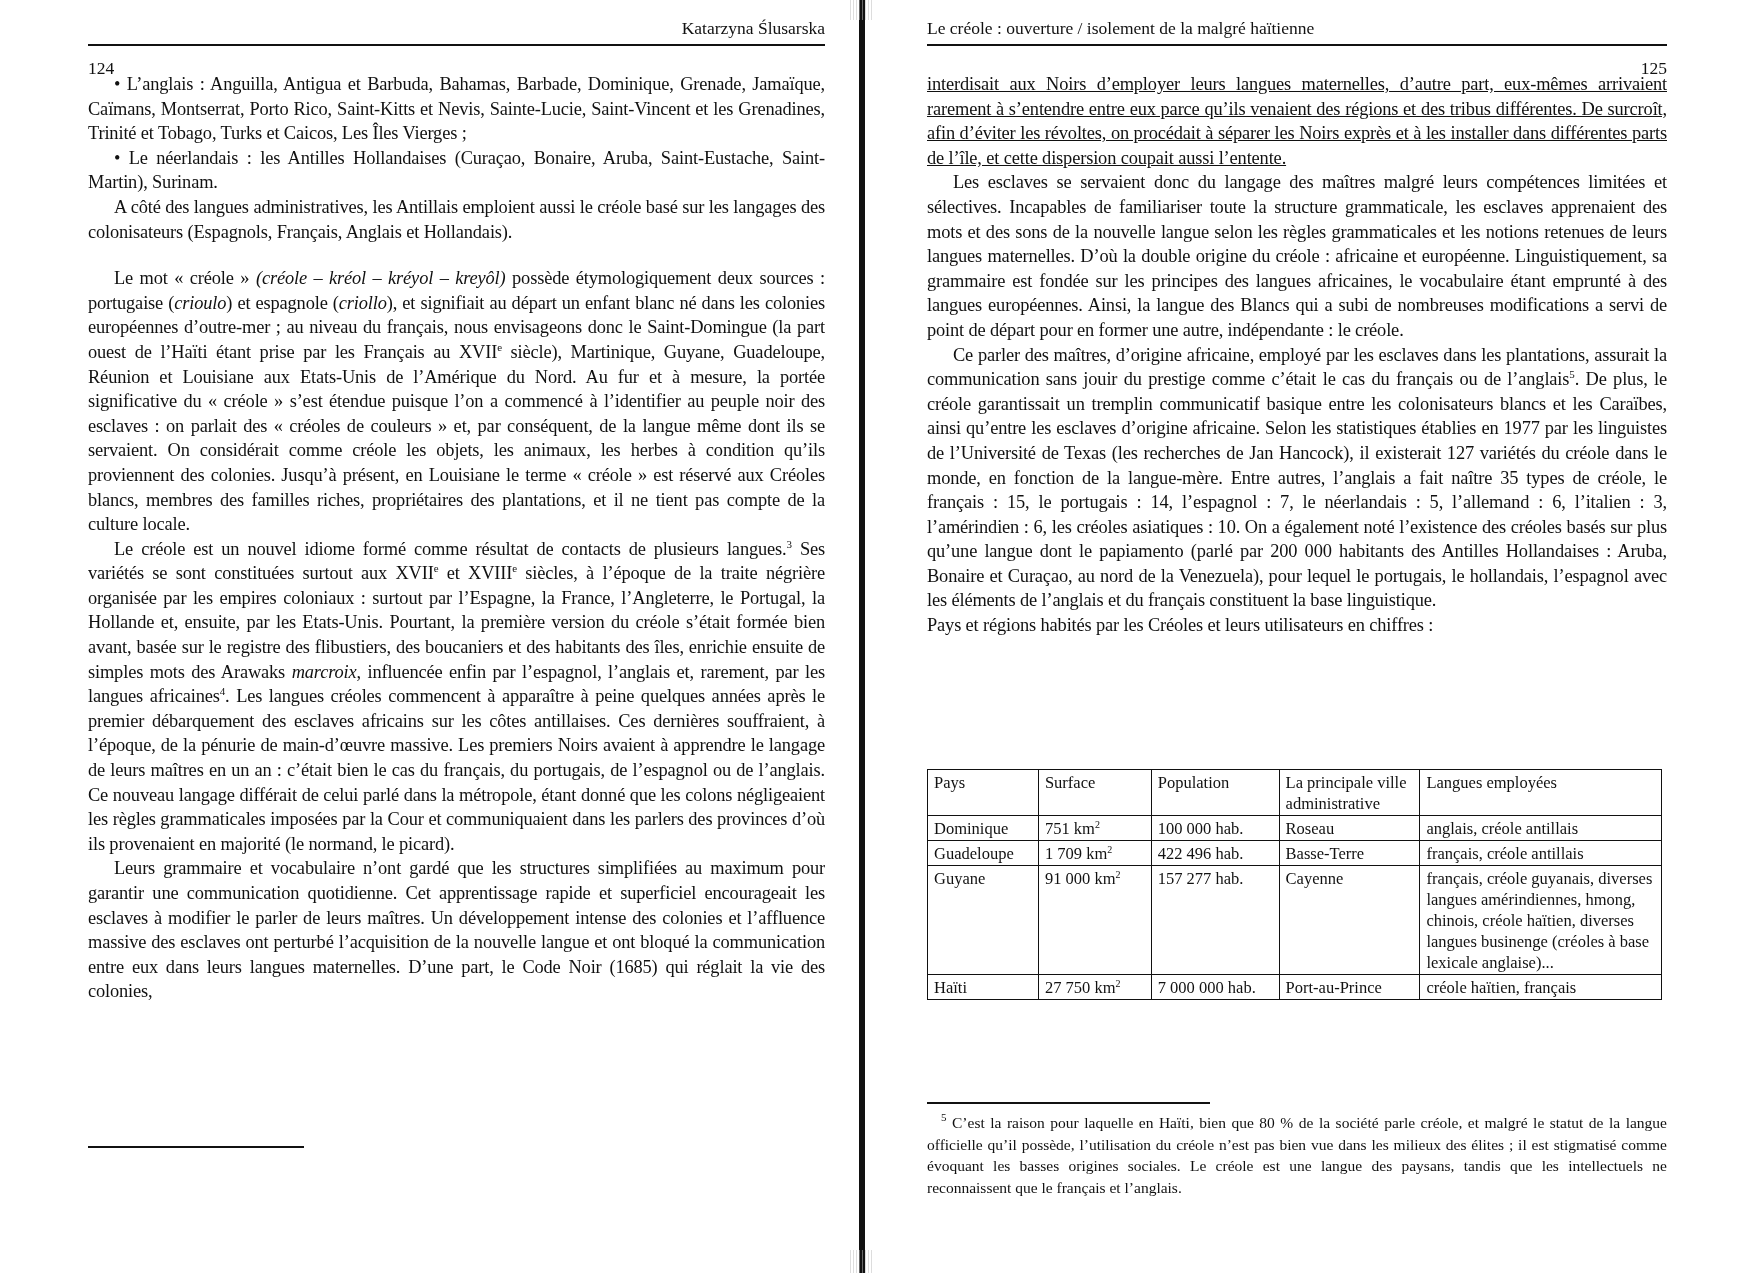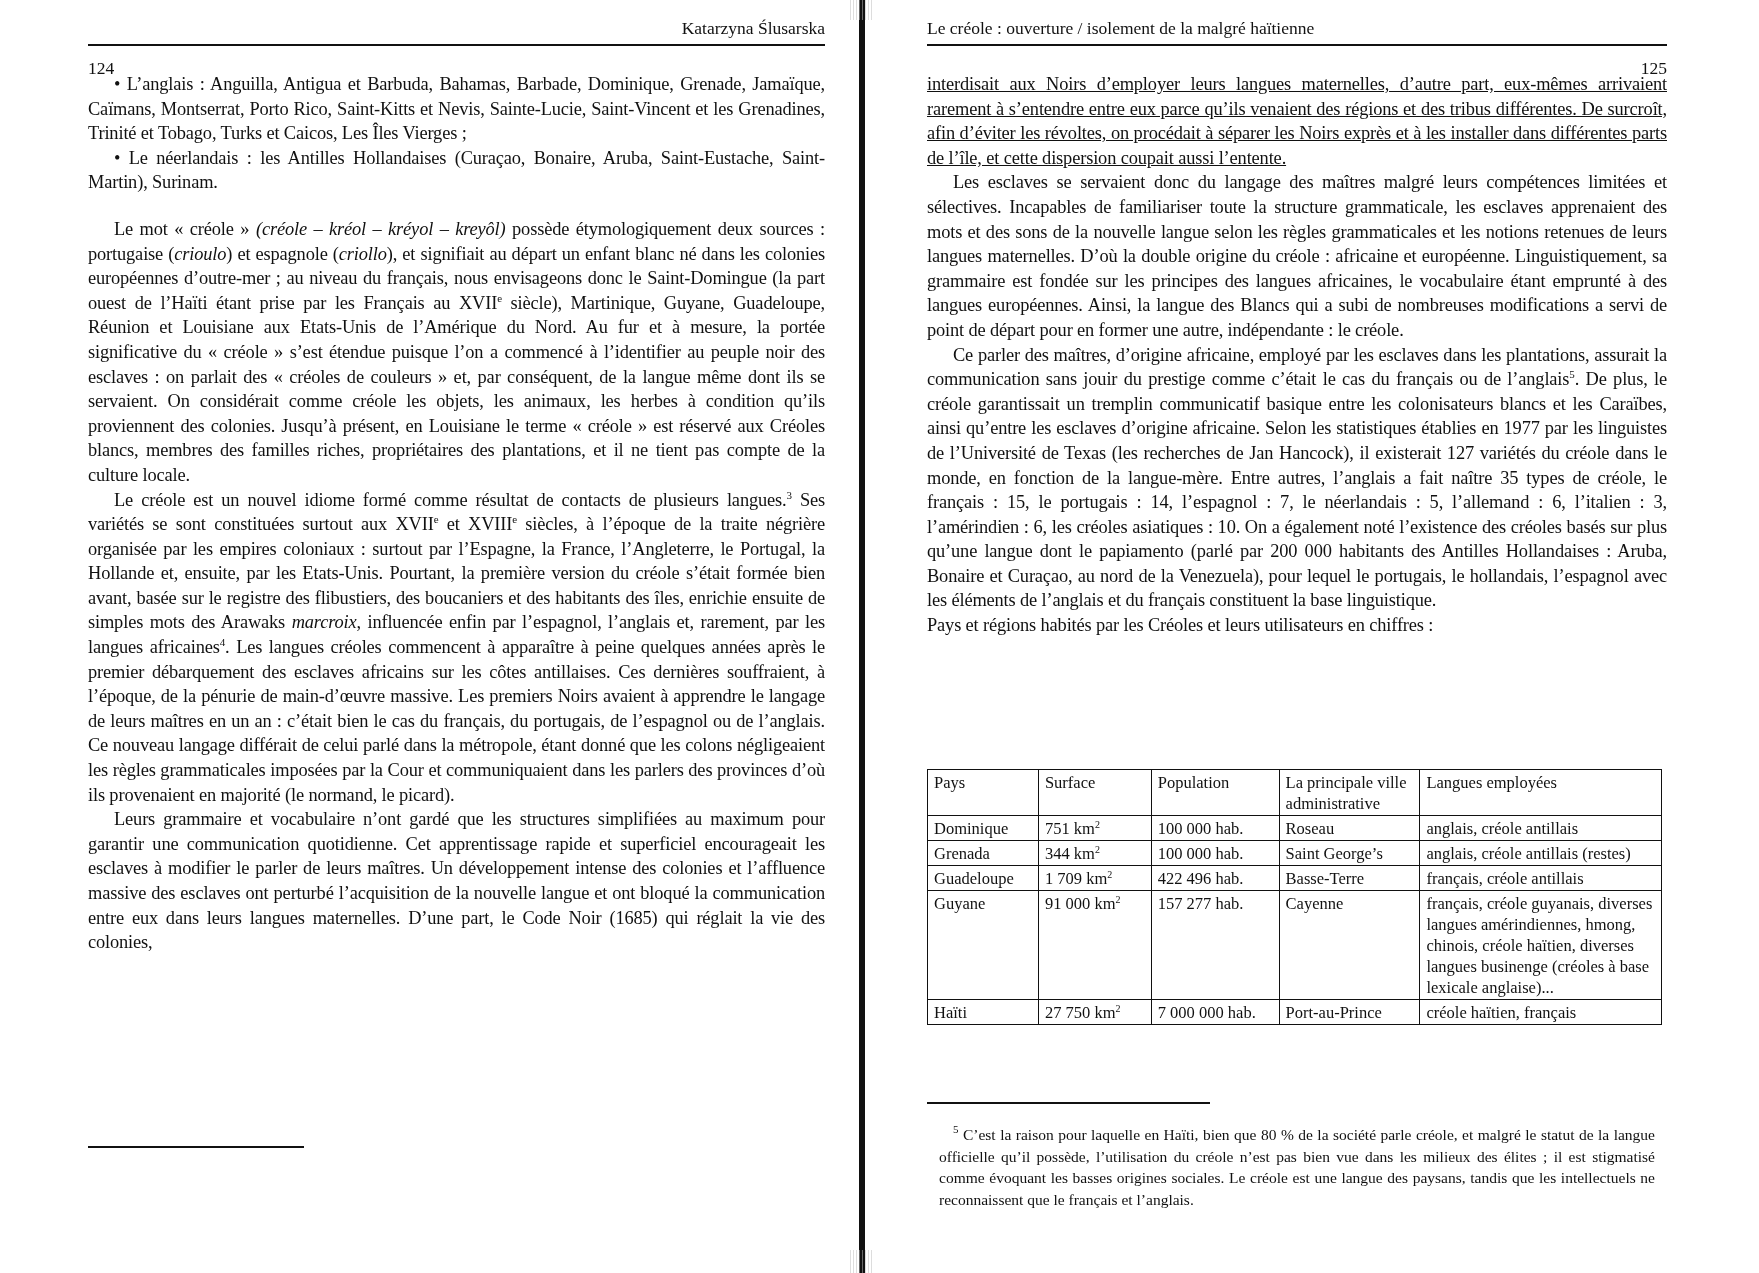--- a/index.html
+++ b/index.html
@@ -22,21 +22,21 @@
   .right .running-head .rt { left:0; }
   .body { position:absolute; top:72px; left:0; right:0; font-size:18.4px; line-height:24.6px;
           text-align:justify; letter-spacing:-0.15px; }
   .body p { margin:0; text-indent:26px; }
   .body p.gap { margin-top:22px; }
   .body p.noindent { text-indent:0;text-decoration:underline; }
   sup { font-size:11px; line-height:0; vertical-align:7px; }
   em { font-style:italic; }
   .fn-rule { position:absolute; width:240px; height:2px; background:#111; }
   .footnotes { position:absolute; left:0; right:0; font-size:15.5px; line-height:21.5px; text-align:justify; }
-  .footnotes p { margin:12px; text-indent:14px; }
+  .footnotes p { margin:0; text-indent:14px; }
   .caption { margin:36px 0 0 24px; text-indent:0 !important; }
   table.data { position:absolute; border-collapse:collapse; font-size:16.5px; line-height:21px; }
   table.data td { border:1.6px solid #111; vertical-align:top; padding:2px 6px 1px 6px; text-align:left; }
   table.data td.sup-cell sup { vertical-align:6px; font-size:10px; }
 </style>
 </head>
 <body>
 
 <div class="gutter"></div>
 <div class="gutter-noise"></div>
@@ -44,20 +44,21 @@
 
 <div class="page left" style="height:1273px;">
   <div class="running-head">
     <span class="pn">124</span>
     <span class="rt">Katarzyna Ślusarska</span>
   </div>
 
   <div class="body">
     <p>• L’anglais : Anguilla, Antigua et Barbuda, Bahamas, Barbade, Dominique, Grenade, Jamaïque, Caïmans, Montserrat, Porto Rico, Saint-Kitts et Nevis, Sainte-Lucie, Saint-Vincent et les Grenadines, Trinité et Tobago, Turks et Caicos, Les Îles Vierges ;</p>
     <p>• Le néerlandais : les Antilles Hollandaises (Curaçao, Bonaire, Aruba, Saint-Eustache, Saint-Martin), Surinam.</p>
+    <p>A côté des langues administratives, les Antillais emploient aussi le créole basé sur les langages des colonisateurs (Espagnols, Français, Anglais et Hollandais).</p>
     <p class="gap"><span>Le mot « créole » </span><em>(créole – kréol – kréyol – kreyôl)</em><span> possède étymologiquement deux sources : portugaise (</span><em>crioulo</em><span>) et espagnole (</span><em>criollo</em><span>), et signifiait au départ un enfant blanc né dans les colonies européennes d’outre-mer ; au niveau du français, nous envisageons donc le Saint-Domingue (la part ouest de l’Haïti étant prise par les Français au XVII</span><sup>e</sup><span> siècle), Martinique, Guyane, Guadeloupe, Réunion et Louisiane aux Etats-Unis de l’Amérique du Nord. Au fur et à mesure, la portée significative du « créole » s’est étendue puisque l’on a commencé à l’identifier au peuple noir des esclaves : on parlait des « créoles de couleurs » et, par conséquent, de la langue même dont ils se servaient. On considérait comme créole les objets, les animaux, les herbes à condition qu’ils proviennent des colonies. Jusqu’à présent, en Louisiane le terme « créole » est réservé aux Créoles blancs, membres des familles riches, propriétaires des plantations, et il ne tient pas compte de la culture locale.</span></p>
     <p><span>Le créole est un nouvel idiome formé comme résultat de contacts de plusieurs langues.</span><sup>3</sup><span> Ses variétés se sont constituées surtout aux XVII</span><sup>e</sup><span> et XVIII</span><sup>e</sup><span> siècles, à l’époque de la traite négrière organisée par les empires coloniaux : surtout par l’Espagne, la France, l’Angleterre, le Portugal, la Hollande et, ensuite, par les Etats-Unis. Pourtant, la première version du créole s’était formée bien avant, basée sur le registre des flibustiers, des boucaniers et des habitants des îles, enrichie ensuite de simples mots des Arawaks </span><em>marcroix</em><span>, influencée enfin par l’espagnol, l’anglais et, rarement, par les langues africaines</span><sup>4</sup><span>. Les langues créoles commencent à apparaître à peine quelques années après le premier débarquement des esclaves africains sur les côtes antillaises. Ces dernières souffraient, à l’époque, de la pénurie de main-d’œuvre massive. Les premiers Noirs avaient à apprendre le langage de leurs maîtres en un an : c’était bien le cas du français, du portugais, de l’espagnol ou de l’anglais. Ce nouveau langage différait de celui parlé dans la métropole, étant donné que les colons négligeaient les règles grammaticales imposées par la Cour et communiquaient dans les parlers des provinces d’où ils provenaient en majorité (le normand, le picard).</span></p>
     <p>Leurs grammaire et vocabulaire n’ont gardé que les structures simplifiées au maximum pour garantir une communication quotidienne. Cet apprentissage rapide et superficiel encourageait les esclaves à modifier le parler de leurs maîtres. Un développement intense des colonies et l’affluence massive des esclaves ont perturbé l’acquisition de la nouvelle langue et ont bloqué la communication entre eux dans leurs langues maternelles. D’une part, le Code Noir (1685) qui réglait la vie des colonies,</p>
   </div>
 
   <div class="fn-rule" style="top:1146px; left:0; width:216px;"></div>
 </div>
 
 <div class="page right" style="height:1273px;">
   <div class="running-head">
@@ -89,27 +90,20 @@
       <td>Langues employées</td>
     </tr>
     <tr>
       <td>Dominique</td>
       <td class="sup-cell"><span>751 km</span><sup>2</sup></td>
       <td>100 000 hab.</td>
       <td>Roseau</td>
       <td>anglais, créole antillais</td>
     </tr>
     <tr>
-      <td>Grenada</td>
-      <td class="sup-cell"><span>344 km</span><sup>2</sup></td>
-      <td>100 000 hab.</td>
-      <td>Saint George’s</td>
-      <td>anglais, créole antillais (restes)</td>
-    </tr>
-    <tr>
       <td>Guadeloupe</td>
       <td class="sup-cell"><span>1 709 km</span><sup>2</sup></td>
       <td>422 496 hab.</td>
       <td>Basse-Terre</td>
       <td>français, créole antillais</td>
     </tr>
     <tr>
       <td>Guyane</td>
       <td class="sup-cell"><span>91 000 km</span><sup>2</sup></td>
       <td>157 277 hab.</td>

